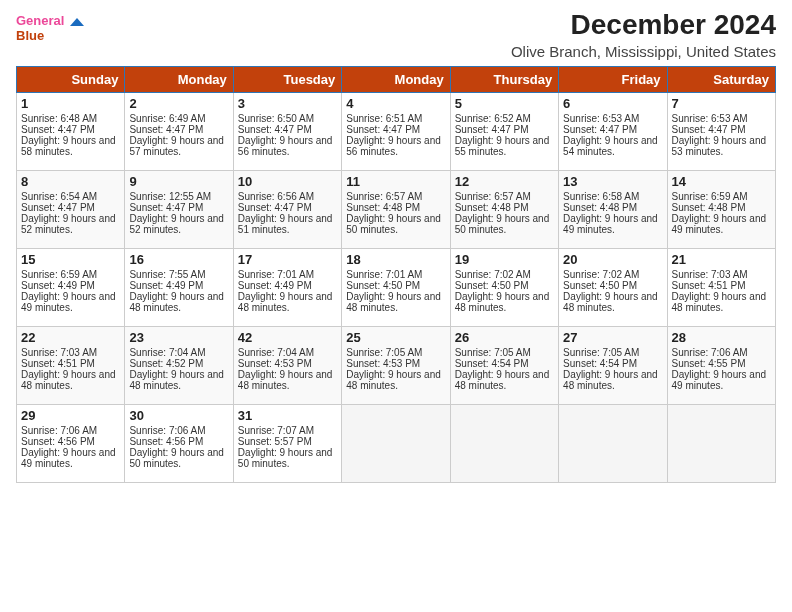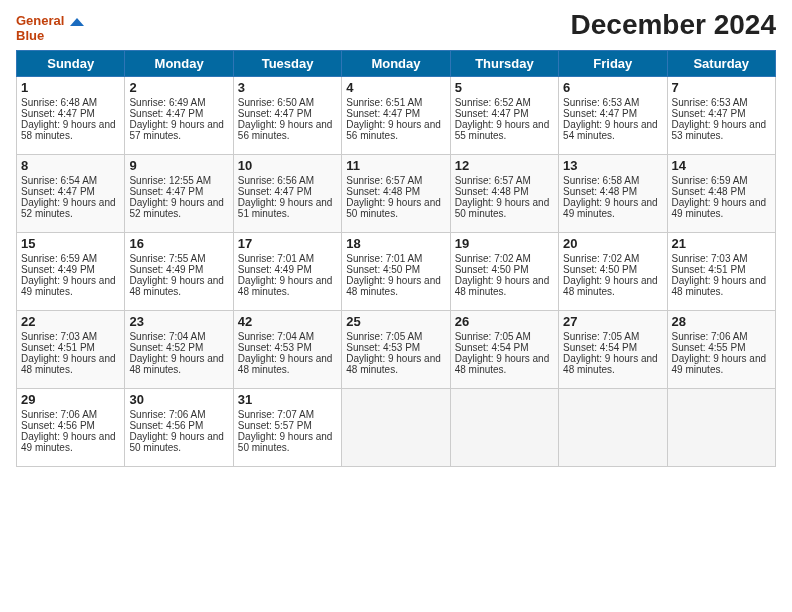--- a/index.html
+++ b/index.html
@@ -42,26 +42,26 @@
       color: #444;
       margin-top: 2px;
     }
     table {
       width: 100%;
       border-collapse: collapse;
       margin-top: 6px;
       table-layout: fixed;
     }
     th {
-      background-color: #0369a1;
+      background-color: #c2410c;
       color: #fff;
       font-size: 13px;
       font-weight: bold;
-      padding: 5px 21px;
-      text-align: center;
+      padding: 5px 6px;
+      text-align: right;
       border: 1px solid #2e75b6;
     }
     td {
       border: 1px solid #ccc;
       vertical-align: top;
       padding: 3px 4px;
       font-size: 10px;
       color: #333;
       height: 78px;
       background: #fff;
@@ -80,26 +80,27 @@
       background: #f9f9f9;
     }
   </style>
 </head>
 <body>
 
 <div class="page">
   <div class="header-top">
     <div class="logo">
   <div style="text-align:left; line-height:1.15;">
-    <div style="font-size:13px; font-weight:bold; color:#c2410c;">General <span style="display:inline-block; width:0; height:0; border-left:7px solid transparent; border-right:7px solid transparent; border-bottom:8px solid #1a6bbf; vertical-align:middle; margin-left:2px;"></span></div>
+    <div style="font-size:13px; font-weight:bold; color:#ec4899;">General <span style="display:inline-block; width:0; height:0; border-left:7px solid transparent; border-right:7px solid transparent; border-bottom:8px solid #1a6bbf; vertical-align:middle; margin-left:2px;"></span></div>
     <div style="font-size:13px; font-weight:bold; color:#c2410c;">Blue</div>
   </div>
 </div>
     <div class="title-block">
       <div class="month-title">December 2024</div>
+      <div class="location">Olive Branch, Mississippi, United States</div>
     </div>
   </div>
 
   <table>
     <thead>
       <tr>
         <th>Sunday</th>
         <th>Monday</th>
         <th>Tuesday</th>
         <th>Monday</th>

